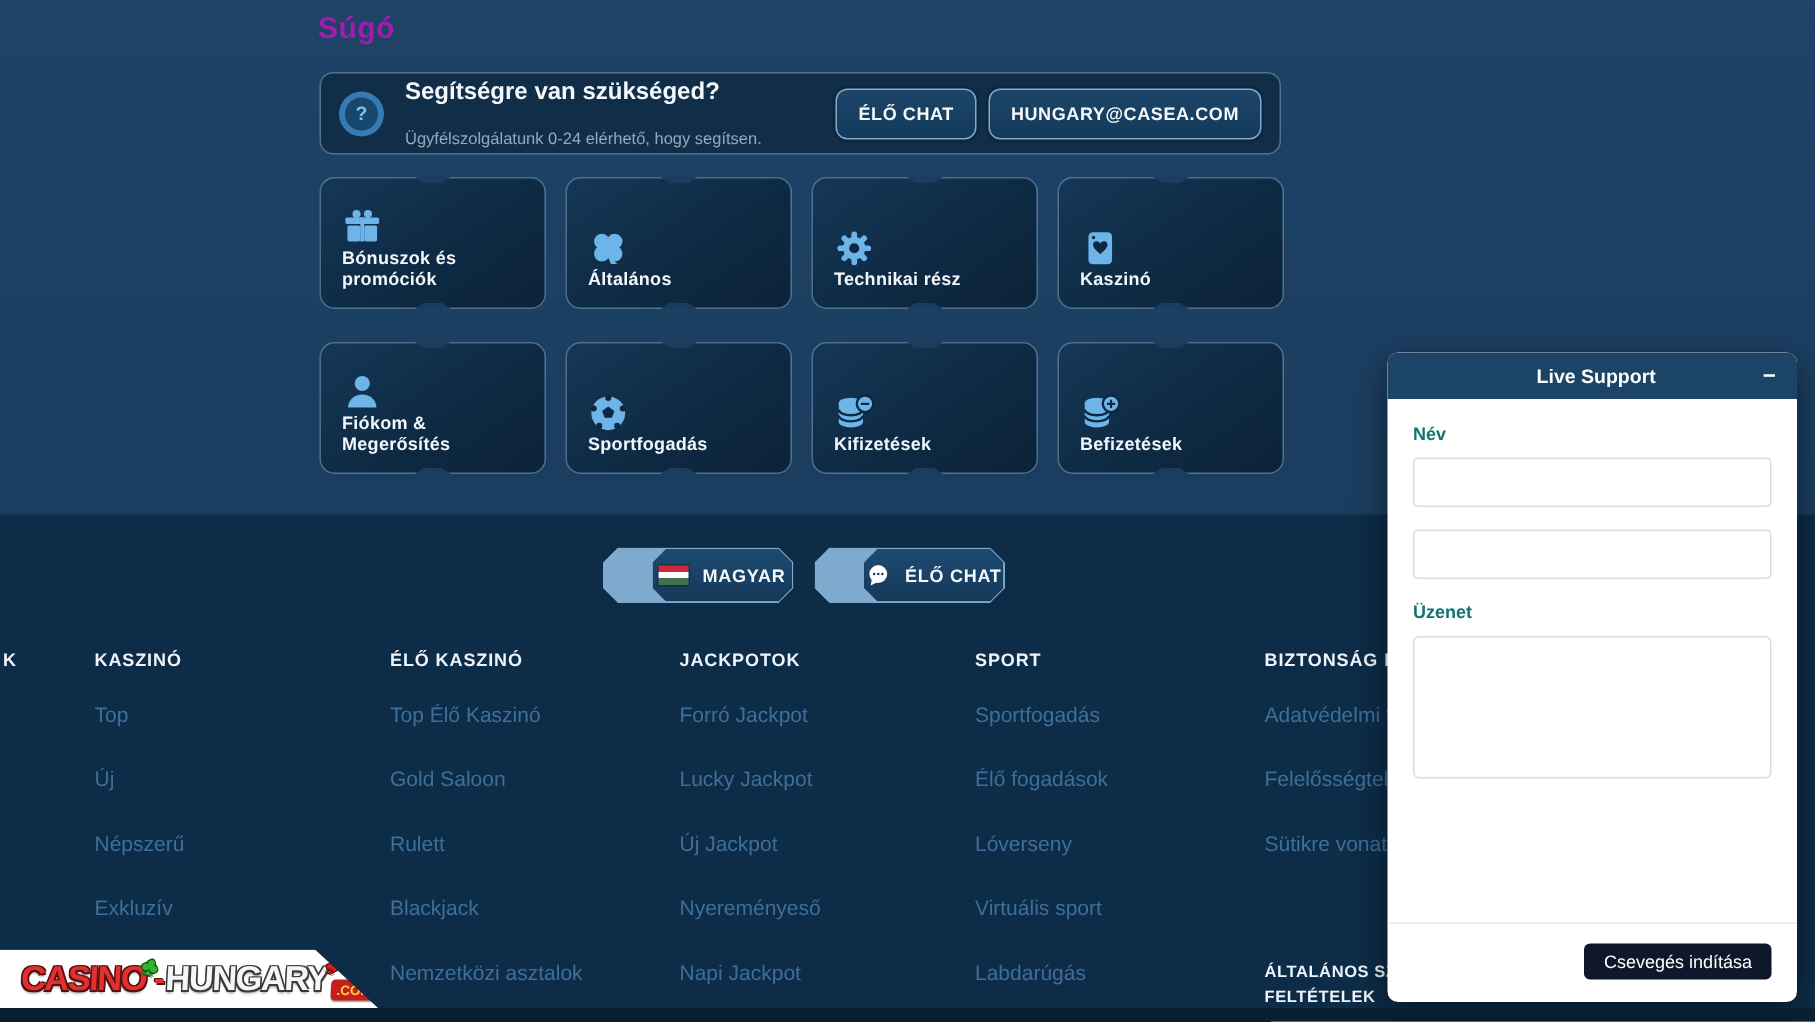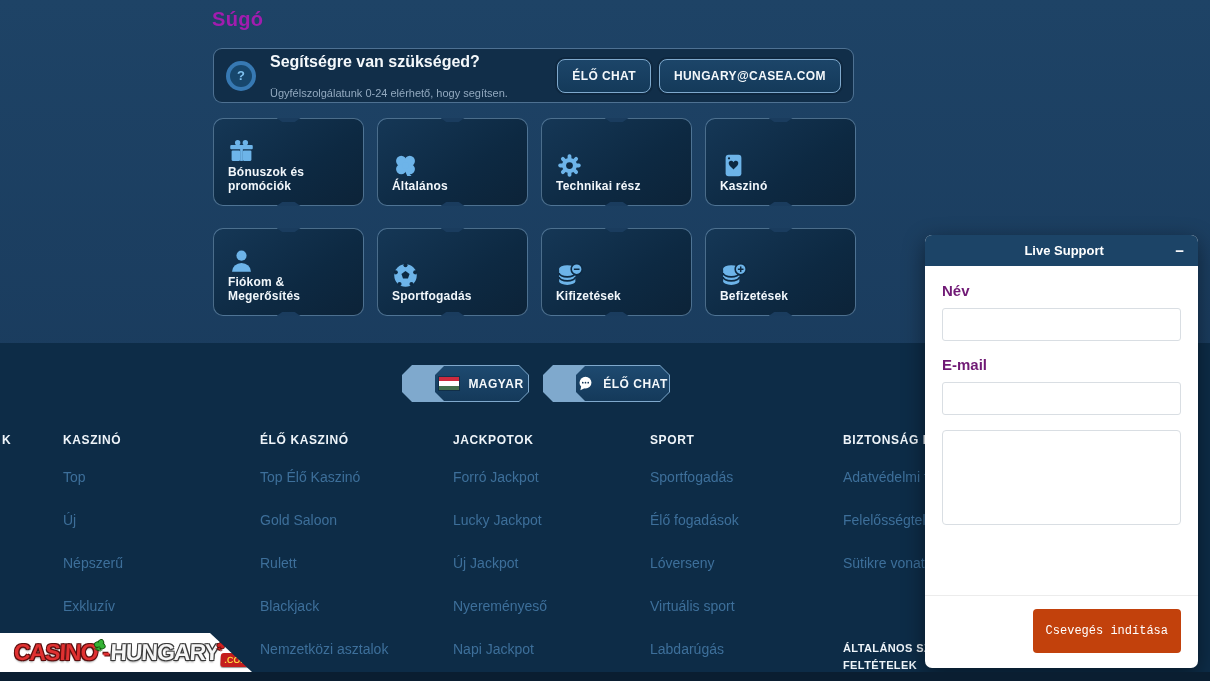--- a/index.html
+++ b/index.html
@@ -98,36 +98,36 @@
     display:flex; flex-direction:column; overflow:hidden; background:#ffffff;
   }
   .chat-header {
     height:31px; background:#1c4467; flex:0 0 auto;
     display:flex; align-items:center; padding:0 14px;
   }
   .chat-title { flex:1; text-align:center; color:#ffffff; font-size:13px; font-weight:bold; padding-left:14px; }
   .chat-minimize { background:none; border:none; color:#ffffff; font-size:15px; font-weight:bold; cursor:pointer; line-height:1; padding:0; font-family:inherit; }
   .chat-body { flex:1; display:flex; flex-direction:column; }
   .chat-fields { padding:16px 17px 0 17px; }
-  .chat-label { display:block; color:#701a75; font-size:15px; font-weight:bold; margin-bottom:9px; }
+  .chat-label { display:block; color:#0f766e; font-size:12px; font-weight:bold; margin-bottom:9px; }
   .chat-input {
     width:100%; height:33px; border:1px solid #d9dee3; border-radius:3px;
     margin-bottom:15px; font-family:inherit; font-size:12px; padding:0 8px; color:#333;
   }
   .chat-textarea {
     width:100%; height:95px; border:1px solid #d9dee3; border-radius:4px;
     resize:none; font-family:inherit; font-size:12px; padding:6px 8px; color:#333;
   }
   .chat-footer {
     margin-top:auto; border-top:1px solid #ececec;
     padding:13px 17px 15px 17px; display:flex; justify-content:flex-end;
   }
   .chat-submit {
-    background:#c2410c; color:#ffffff; border:none; border-radius:4px;
-    font-family:Liberation Mono, monospace; font-size:12px; padding:15px 13px; cursor:pointer;
+    background:#0f172a; color:#ffffff; border:none; border-radius:4px;
+    font-family:Liberation Sans, sans-serif; font-size:12px; padding:5px 13px; cursor:pointer;
   }
 
   
   .bottom-bar { position:absolute; left:0; top:672px; width:1210px; height:9px; background:#0a1e31; }
   .watermark {
     position:absolute; left:0; top:633px; width:262px; height:39px;
     background:#ffffff; clip-path:polygon(0 0,210px 0,252px 100%,0 100%);
     display:flex; align-items:center; padding-left:14px;
     filter:drop-shadow(0 2px 3px rgba(0,0,0,.4));
   }
@@ -369,22 +369,22 @@
 
 <div class="chat-widget">
   <div class="chat-header">
     <div class="chat-title">Live Support</div>
     <button class="chat-minimize">−</button>
   </div>
   <div class="chat-body">
     <div class="chat-fields">
       <label class="chat-label">Név</label>
       <input class="chat-input" type="text" style="">
-      <label class="chat-label">E-mail</label>
       <input class="chat-input" type="text" style="">
+      <label class="chat-label">Üzenet</label>
       <textarea class="chat-textarea" style=""></textarea>
     </div>
     <div class="chat-footer">
       <button class="chat-submit">Csevegés indítása</button>
     </div>
   </div>
 </div>
 
 <div class="bottom-bar"></div>
 

